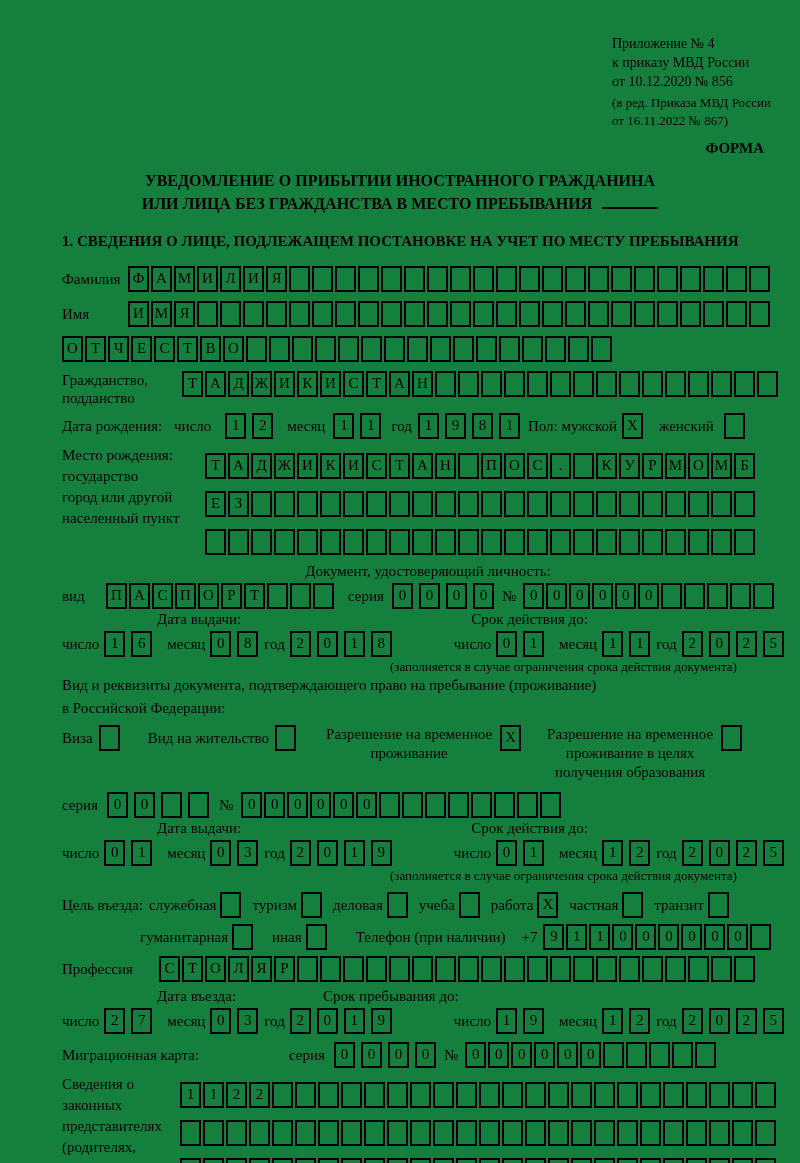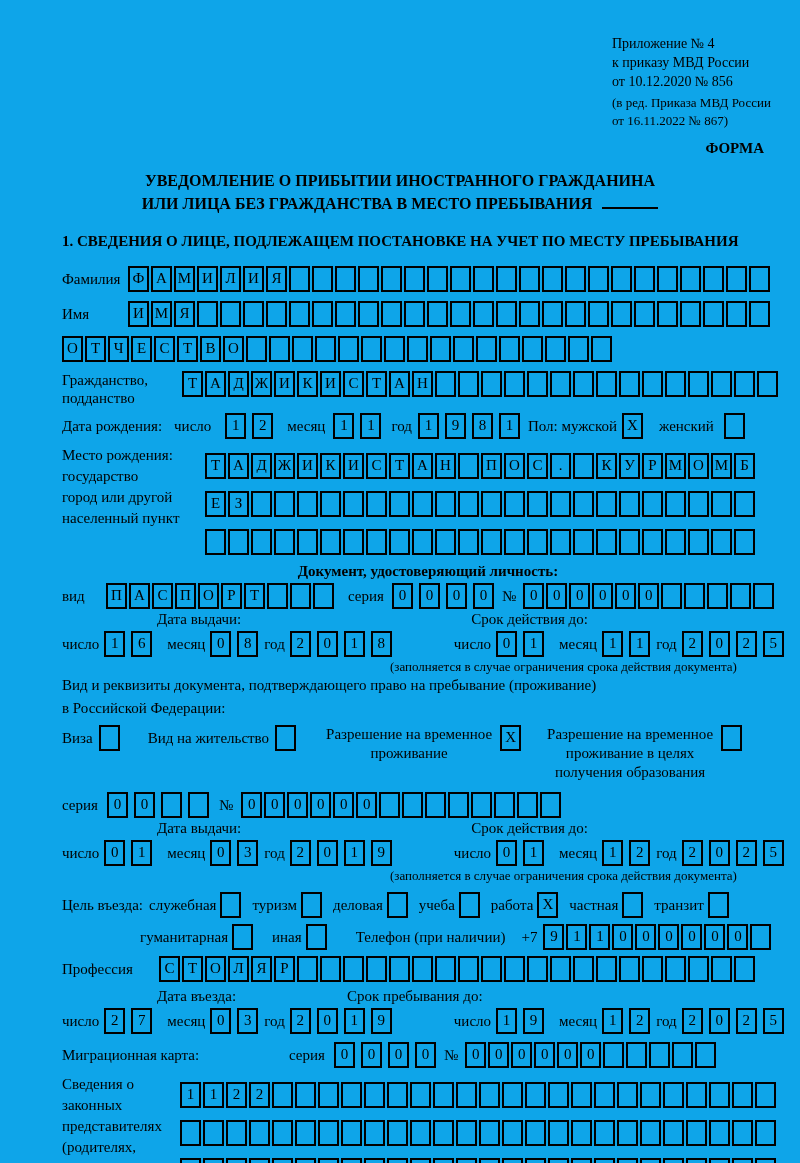--- a/index.html
+++ b/index.html
@@ -1,16 +1,16 @@
 <!DOCTYPE html>
 <html><head>
 <meta charset="utf-8">
 <style>
   html,body{margin:0;padding:0;background:#888;}
-  .page{position:relative;width:800px;height:1163px;margin:0 auto;background:#0ea5e9;color:#000;
+  .page{position:relative;width:800px;height:1163px;margin:0 auto;background:#15803d;color:#000;
         font-family:"Liberation Serif","DejaVu Serif",serif;font-size:15px;overflow:hidden;}
   .hdr{padding-top:34px;margin-left:612px;line-height:19px;font-size:14px;}
   .hdr .sub{font-size:13px;line-height:18px;}
   .hdr .sub.first{margin-top:3px;}
   .forma{margin-top:10px;padding-right:36px;text-align:right;font-weight:bold;font-size:15px;}
   .title{margin-top:12px;text-align:center;font-weight:bold;font-size:16px;line-height:23px;}
   .uline{display:inline-block;width:56px;border-bottom:2px solid #000;margin-left:10px;height:14px;}
   .form{padding:0 6px 0 62px;}
   .section{margin-top:18px;font-weight:bold;font-size:15px;}
   .row{display:flex;align-items:flex-start;margin-top:9px;}
@@ -19,21 +19,21 @@
   .lab2{line-height:18px;flex:none;}
   .lab2 .l2{font-size:14px;}
   .w66{width:66px;}  .w146{width:146px;} .w120{width:120px;} .w143{width:143px;line-height:21px;}
   .w97{width:97px;} .w44{width:44px;} .w118{width:118px;line-height:21px;}
   .boxes{display:inline-block;white-space:nowrap;line-height:0;}
   .cell{box-sizing:border-box;display:inline-block;width:21px;height:26px;border:2px solid #000;
         margin-right:2px;text-align:center;font-size:15px;line-height:21px;vertical-align:top;
         font-family:"Liberation Serif","DejaVu Serif",serif;}
   .sp .cell{margin-right:6px;}
   .brow{margin-bottom:4px;line-height:0;}
-  .dochead{margin-top:4px;text-align:center;font-weight:bold;}
+  .dochead{margin-top:4px;text-align:center;font-weight:normal;}
   .dlabels{display:flex;margin-top:2px;}
   .dl1{margin-left:95px;} .dl2{margin-left:230px;}
   .dgroup{display:flex;align-items:center;}
   .dgroup .t{margin-right:5px;} .dgroup .t2{margin-left:9px;margin-right:5px;}
   .g2{margin-left:56px;}
   .note{margin-top:2px;margin-left:328px;font-size:13px;}
   .intro{margin-top:0;line-height:21px;}
   .opts{display:flex;align-items:flex-start;margin-top:6px;}
   .opt{display:flex;align-items:flex-start;}
   .opt .ol{line-height:26px;margin-right:6px;}
@@ -261,21 +261,21 @@
       <span class="boxes"><span class="cell">9</span><span class="cell">1</span><span class="cell">1</span><span class="cell">0</span><span class="cell">0</span><span class="cell">0</span><span class="cell">0</span><span class="cell">0</span><span class="cell">0</span><span class="cell"></span></span>
     </div>
 
     <div class="row mt6">
       <span class="lab w97">Профессия</span>
       <span class="boxes"><span class="cell">С</span><span class="cell">Т</span><span class="cell">О</span><span class="cell">Л</span><span class="cell">Я</span><span class="cell">Р</span><span class="cell"></span><span class="cell"></span><span class="cell"></span><span class="cell"></span><span class="cell"></span><span class="cell"></span><span class="cell"></span><span class="cell"></span><span class="cell"></span><span class="cell"></span><span class="cell"></span><span class="cell"></span><span class="cell"></span><span class="cell"></span><span class="cell"></span><span class="cell"></span><span class="cell"></span><span class="cell"></span><span class="cell"></span><span class="cell"></span></span>
     </div>
 
     <div class="dlabels mt6">
       <span class="dl1">Дата въезда:</span>
-      <span class="dl2" style="margin-left:111px;">Срок пребывания до:</span>
+      <span class="dl2" style="margin-left:87px;">Срок пребывания до:</span>
     </div>
 
     <div class="rowc">
       <span class="dgroup">
         <span class="t">число</span>
         <span class="boxes sp"><span class="cell">2</span><span class="cell">7</span></span>
         <span class="t2">месяц</span>
         <span class="boxes sp"><span class="cell">0</span><span class="cell">3</span></span>
         <span class="t">год</span>
         <span class="boxes sp"><span class="cell">2</span><span class="cell">0</span><span class="cell">1</span><span class="cell">9</span></span>

